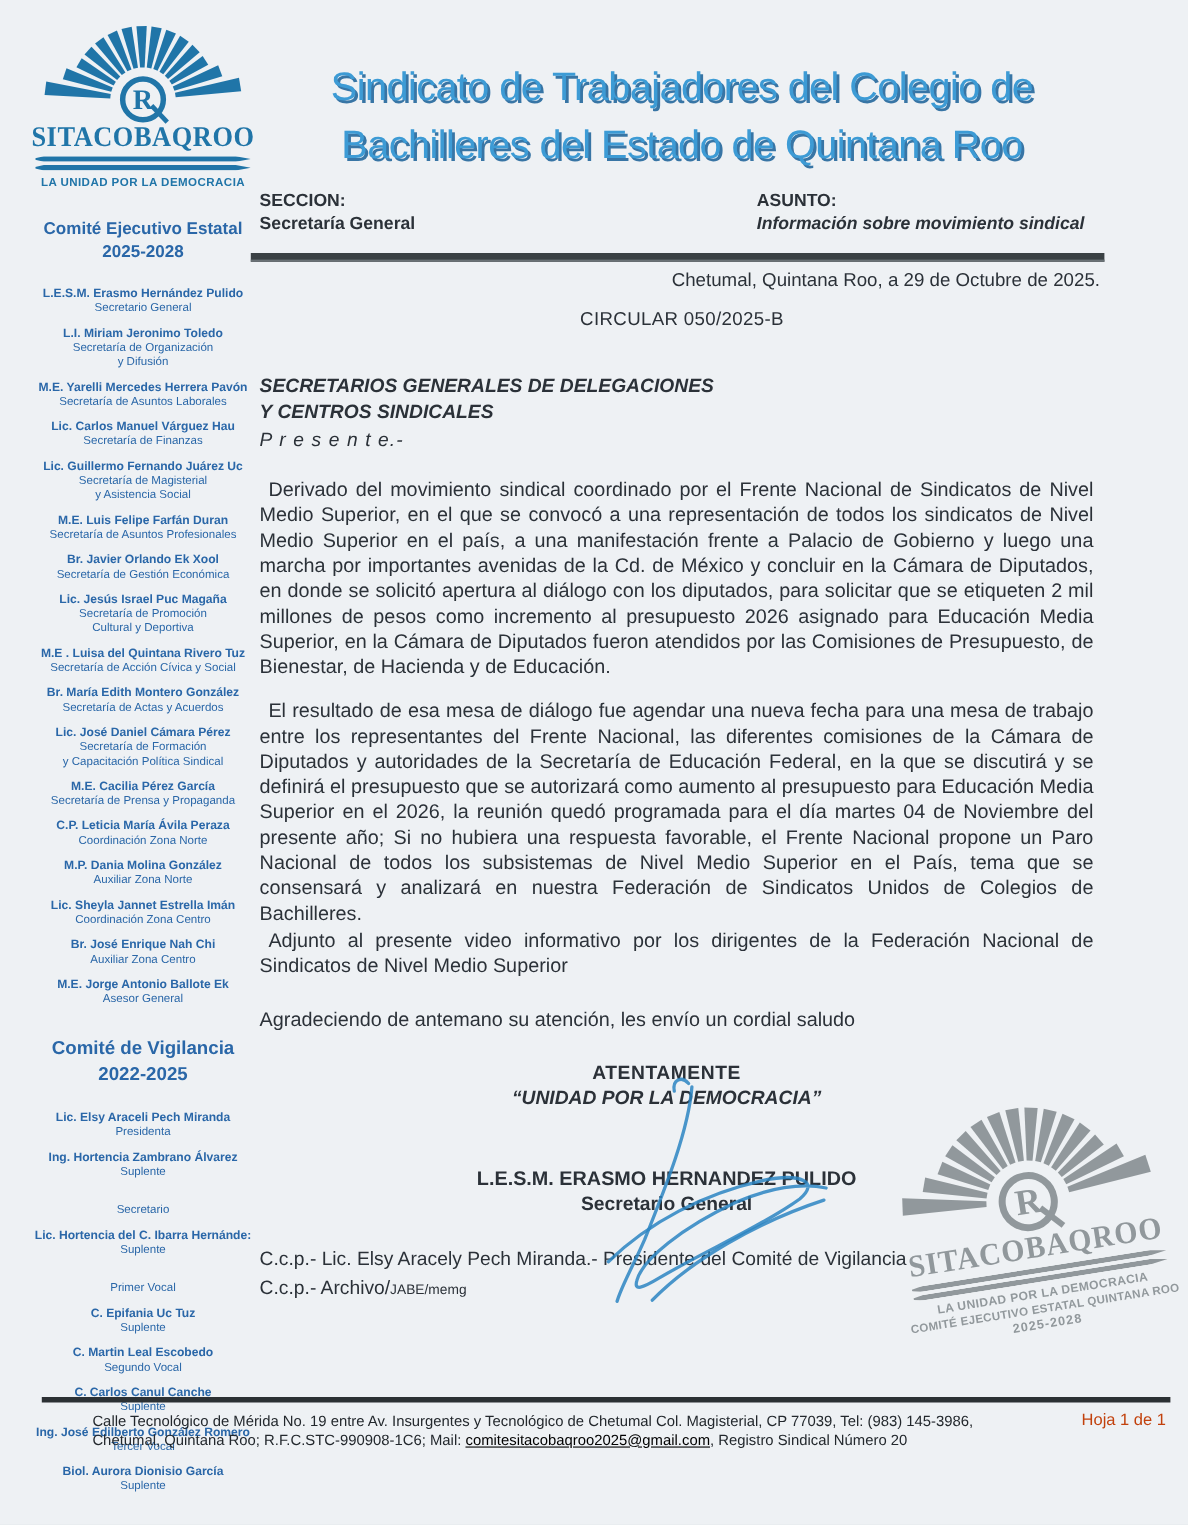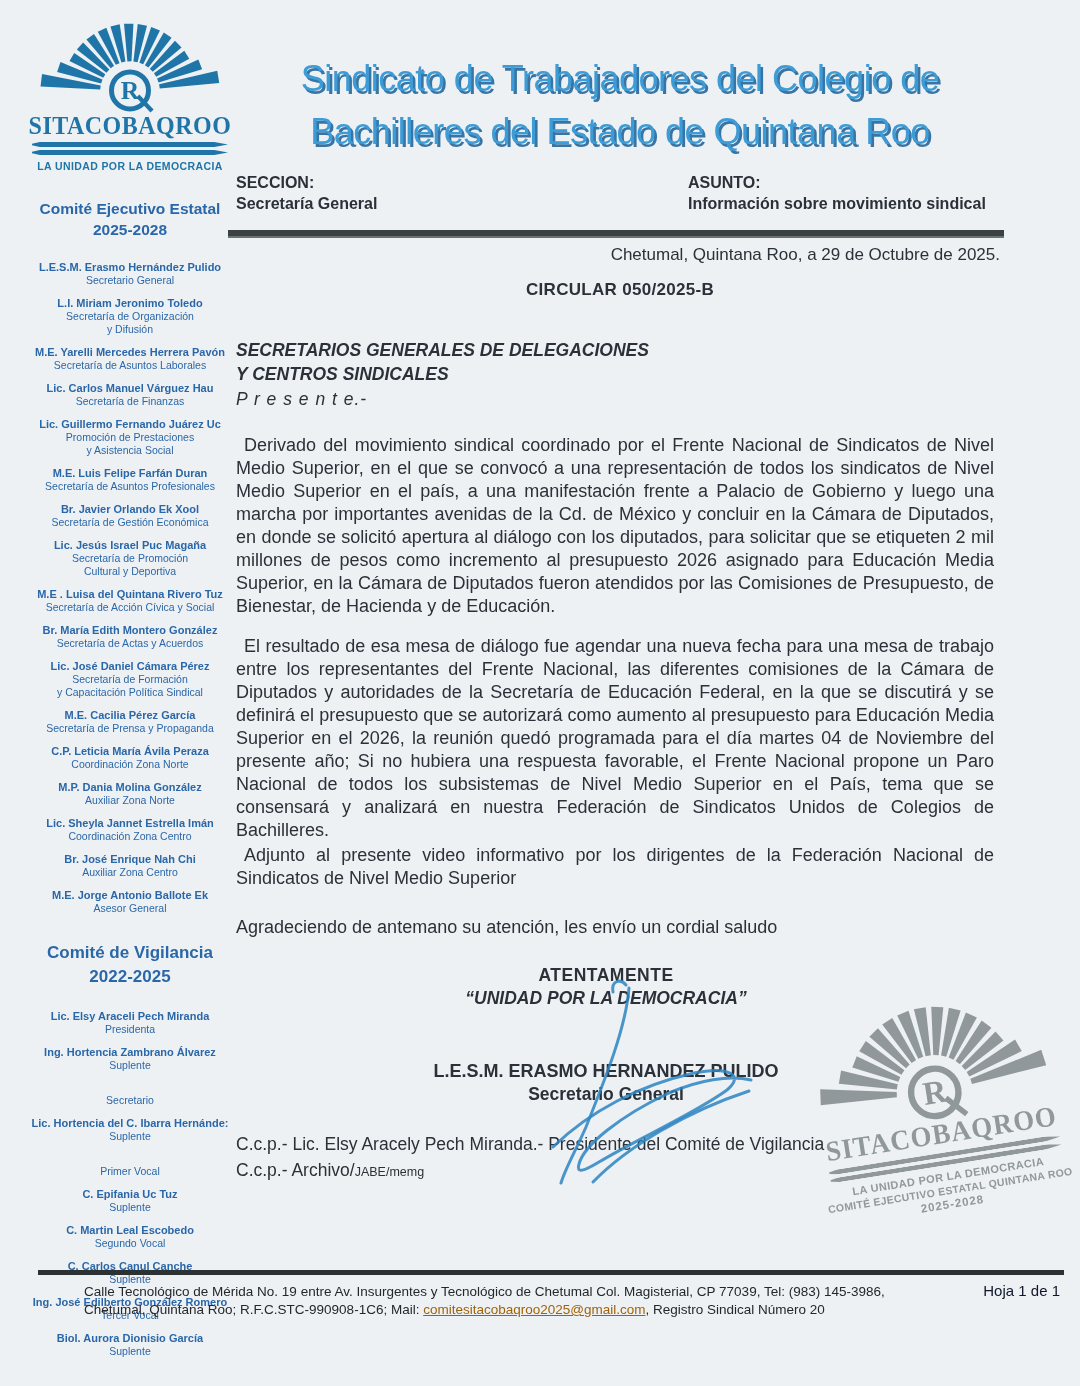--- a/index.html
+++ b/index.html
@@ -39,24 +39,24 @@
   
   .main{position:absolute;left:236px;top:52px;width:768px;}
   .title{margin:0 0 14px 0;text-align:center;font-size:36px;line-height:53px;
     font-weight:normal;color:#3d9bd5;letter-spacing:-.5px;white-space:nowrap;
     text-shadow:2.5px 2.5px 0 rgba(24,95,150,.85);}
   .meta-row{display:flex;justify-content:space-between;margin-top:4px;}
   .meta-row .lbl{font-weight:bold;font-size:16px;line-height:21px;}
   .meta-row .val{font-weight:bold;font-size:16px;line-height:21px;}
   .seccion{width:340px;}
   .asunto{width:316px;}
-  .asunto .val{text-align:justify;}
+  .asunto .val{text-align:justify;font-style:italic;}
   .rule{height:6px;background:#3a4144;border-bottom:2px solid #6a7276;margin-top:16px;margin-left:-8px;}
   .date{text-align:right;font-size:17px;margin-top:7px;padding-right:4px;}
-  .circular{text-align:center;font-weight:bold;font-size:17px;margin-top:15px;letter-spacing:.3px;}
+  .circular{text-align:center;font-weight:normal;font-size:17px;margin-top:15px;letter-spacing:.3px;}
   .recipient{margin-top:38px;font-style:italic;}
   .recipient .r1{font-weight:bold;font-size:17.5px;line-height:24px;}
   .recipient .sal{font-size:17.5px;line-height:26px;letter-spacing:1px;}
   .paras{margin-top:22px;}
   .para{margin:17px 0 0 0;font-size:18px;line-height:23px;text-align:justify;
     text-indent:8px;width:758px;}
   .para:first-of-type{margin-top:0;}
   .para.tight{margin-top:2px;}
   .para.spaced{margin-top:26px;}
   .para.noind{text-indent:0;}
@@ -80,22 +80,22 @@
     letter-spacing:1px;transform:scaleY(1.05);margin-top:-6px;}
   .stamp .bar{background:#8a9195;margin:3px 10px 0 10px;}
   .stamp .smotto{font-size:11px;font-weight:bold;margin-top:5px;letter-spacing:.4px;}
   .stamp .scommittee{font-size:10.5px;font-weight:bold;margin-top:2px;letter-spacing:.3px;}
   .stamp .sterm{font-size:11.5px;font-weight:bold;margin-top:2px;letter-spacing:1px;}
 
   
   .footer{position:absolute;left:38px;top:1270px;width:1026px;}
   .frule{height:5px;background:#2c3134;}
   .ftext{margin:8px 0 0 46px;width:862px;font-size:13.5px;line-height:18px;color:#23282d;}
-  .mail{color:#a16207;}
-  .fpage{position:absolute;right:4px;top:12px;font-size:15px;color:#0f172a;}
+  .mail{color:#000000;}
+  .fpage{position:absolute;right:4px;top:12px;font-size:15px;color:#c2410c;}
 </style>
 </head>
 <body>
 
 <div class="page">
 
   <aside class="sidebar">
     <div class="logo">
       <svg class="sun" viewBox="-30 0 260 135">
         <g class="rayfan" fill="currentColor">
@@ -157,21 +157,21 @@
         <div class="member">
           <div class="mname">Lic. Carlos Manuel Várguez Hau</div>
           <div class="mroles">
             <div>Secretaría de Finanzas</div>
           </div>
         </div>
 
         <div class="member">
           <div class="mname">Lic. Guillermo Fernando Juárez Uc</div>
           <div class="mroles">
-            <div>Promoción de Prestaciones</div>
+            <div>Secretaría de Magisterial</div>
             <div>y Asistencia Social</div>
           </div>
         </div>
 
         <div class="member">
           <div class="mname">M.E. Luis Felipe Farfán Duran</div>
           <div class="mroles">
             <div>Secretaría de Asuntos Profesionales</div>
           </div>
         </div>

